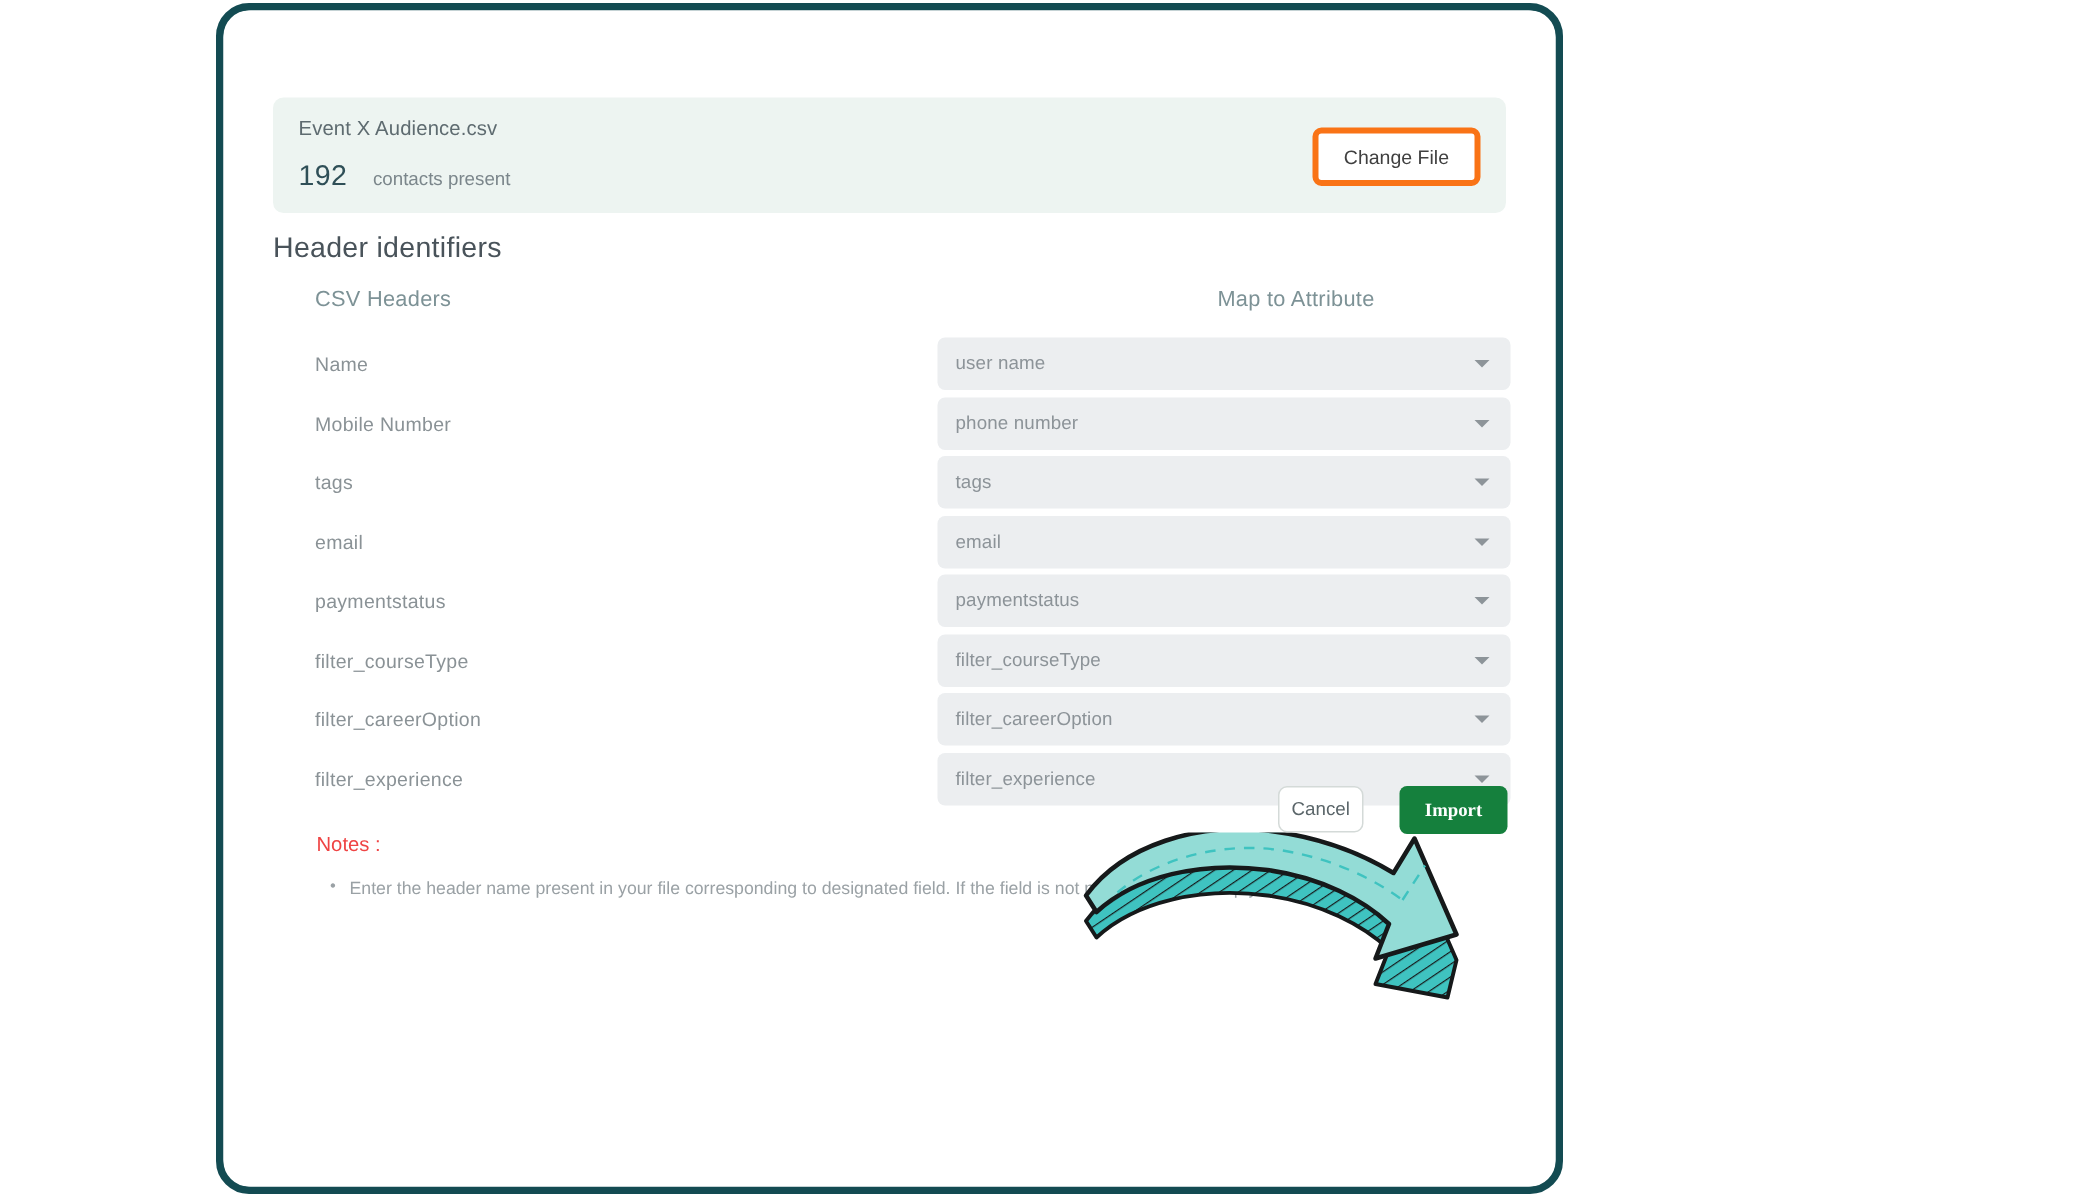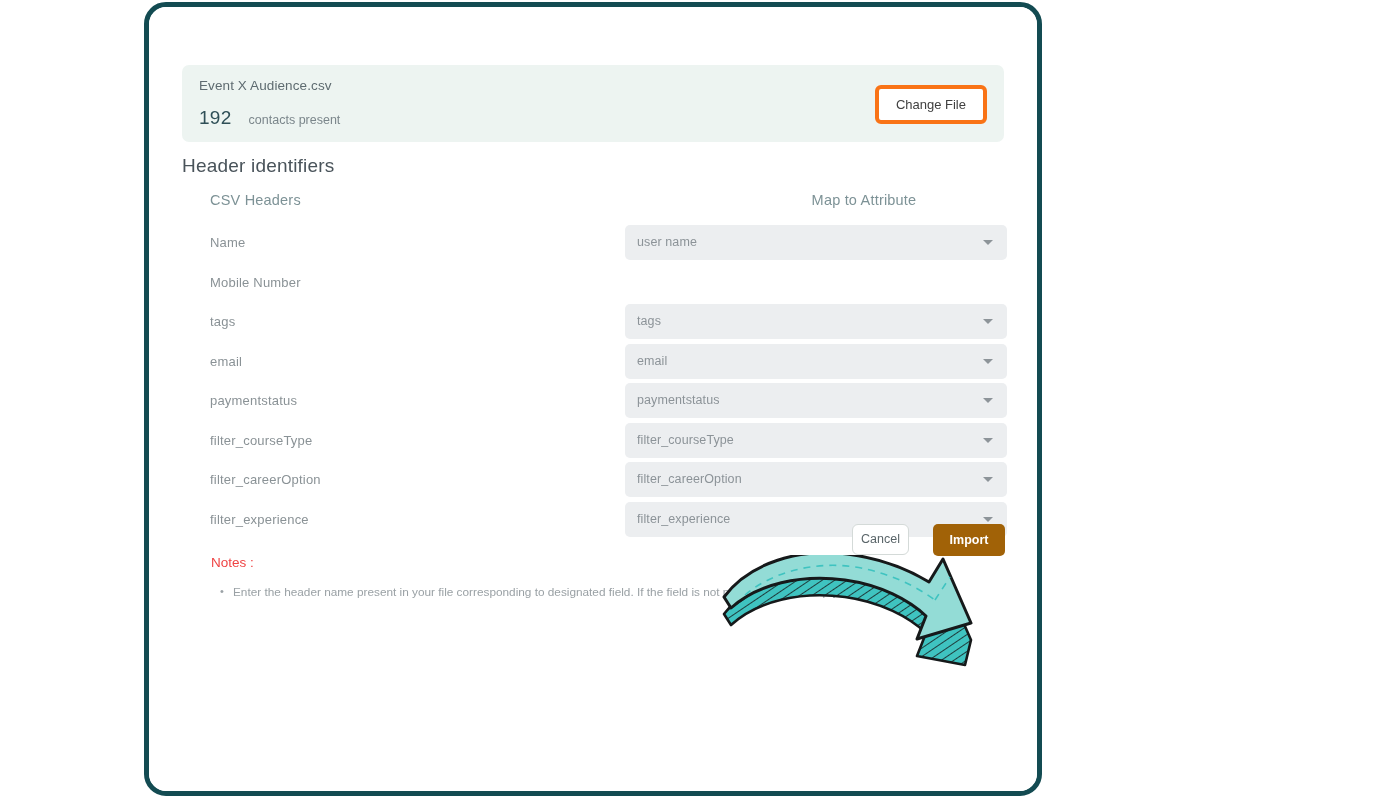--- a/index.html
+++ b/index.html
@@ -216,28 +216,28 @@
     cursor: pointer;
     font-family: "Liberation Sans", sans-serif;
     line-height: 1;
   }
   .import-btn {
     position: absolute;
     left: 784px;
     top: 517px;
     width: 72px;
     height: 32px;
-    background: #a16207;
+    background: #15803d;
     border: none;
     border-radius: 5px;
     font-size: 12.5px;
     color: #ffffff;
     font-weight: bold;
     cursor: pointer;
-    font-family: Liberation Sans, sans-serif;
+    font-family: Liberation Serif, serif;
     line-height: 1;
   }
 
   
   .anno-arrow {
     position: absolute;
     left: 572px;
     top: 548px;
     width: 255px;
     height: 120px;
@@ -269,20 +269,24 @@
       <div class="map-row">
         <div class="row-label">Name</div>
         <div class="select-box">
           <span class="select-value">user name</span>
           <span class="caret"></span>
         </div>
       </div>
 
       <div class="map-row">
         <div class="row-label">Mobile Number</div>
+        <div class="select-box">
+          <span class="select-value">phone number</span>
+          <span class="caret"></span>
+        </div>
       </div>
 
       <div class="map-row">
         <div class="row-label">tags</div>
         <div class="select-box">
           <span class="select-value">tags</span>
           <span class="caret"></span>
         </div>
       </div>
 

